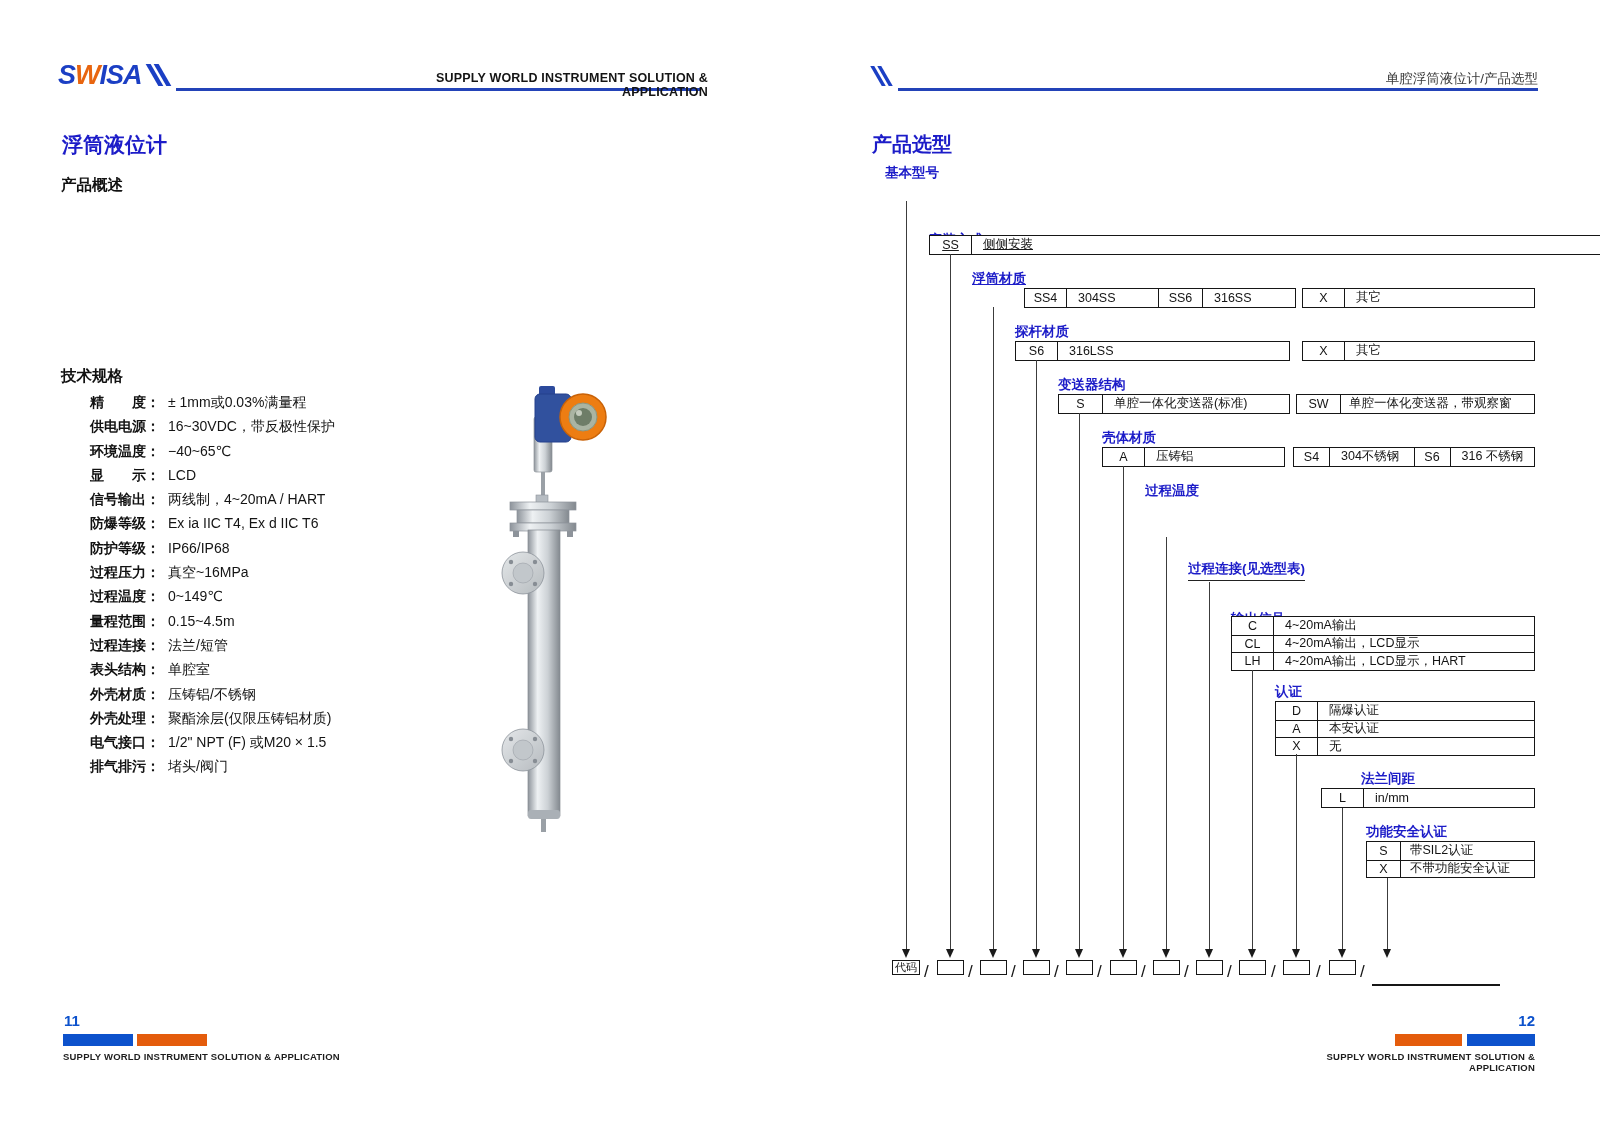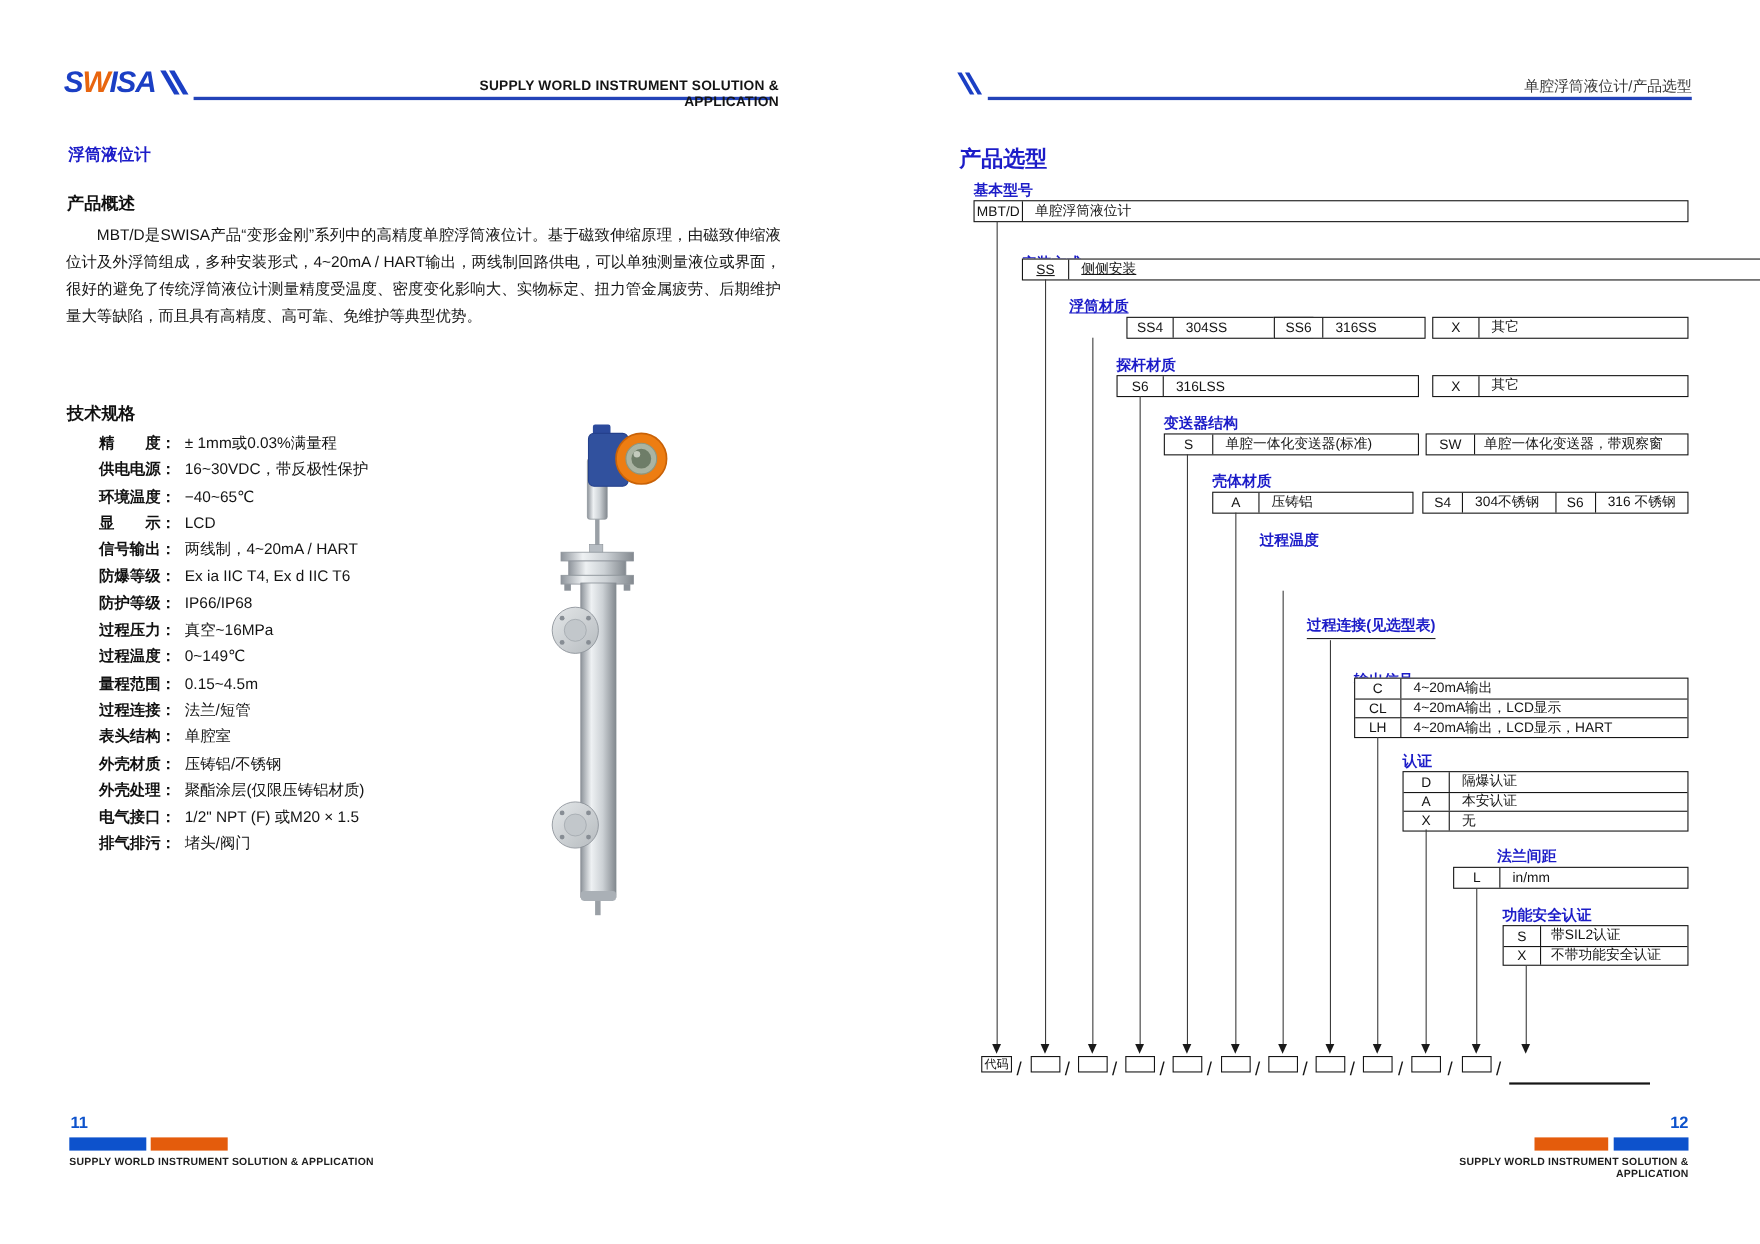--- a/index.html
+++ b/index.html
@@ -13,21 +13,21 @@
   
   .logo { font-size:27px; font-weight:900; font-style:italic; letter-spacing:-1px; }
   .logo .lg-b { color:#1b3fc4; }
   .logo .lg-o { color:#e8650f; }
   .slashmark { width:5px; height:22px; background:#1b3fc4; transform:skewX(30deg); display:inline-block; }
   .hline { height:3px; background:#2343b8; }
   .tagline { font-size:12.5px; font-weight:bold; color:#141414; letter-spacing:0.2px; }
   .rheader-text { font-size:13.5px; color:#3a3a3a; }
 
   
-  .page-title { font-size:15px; font-weight:bold; color:#1c1cc8; }
+  .page-title { font-size:21px; font-weight:bold; color:#1c1cc8; }
   .sec-head { font-size:15.5px; font-weight:bold; color:#111; }
   .overview { width:650px; font-size:14px; line-height:24.5px; text-align:justify; text-indent:2em; color:#141414; }
   .spec-row { height:24.3px; font-size:14px; white-space:nowrap; }
   .spec-label { font-weight:bold; color:#111; }
   .spec-val { padding-left:8px; color:#141414; }
 
   
   .glabel { font-size:13.5px; font-weight:bold; color:#1c1cc8; white-space:nowrap; }
   .glabel.underlined { border-bottom:1.5px solid #222; padding-bottom:2px; }
   .tbl { position:absolute; border:1.5px solid #161616; background:#fff; }
@@ -59,21 +59,20 @@
     <span class="lg-b">S</span><span class="lg-o">W</span><span class="lg-b">ISA</span>
   </div>
   <div class="abs" style="left:152px;top:64px;">
     <span class="slashmark"></span><span class="slashmark" style="margin-left:3px;"></span>
   </div>
   <div class="abs hline" style="left:176px;top:88px;width:524px;"></div>
   <div class="abs tagline" style="left:350px;top:71px;width:358px;text-align:right;">SUPPLY WORLD INSTRUMENT SOLUTION &amp; APPLICATION</div>
 
   <div class="abs page-title" style="left:62px;top:131px;">浮筒液位计</div>
   <div class="abs sec-head" style="left:61px;top:175px;">产品概述</div>
-  <div class="abs overview" style="left:60px;top:201px;">MBT/D是SWISA产品“变形金刚”系列中的高精度单腔浮筒液位计。基于磁致伸缩原理，由磁致伸缩液位计及外浮筒组成，多种安装形式，4~20mA / HART输出，两线制回路供电，可以单独测量液位或界面，很好的避免了传统浮筒液位计测量精度受温度、密度变化影响大、实物标定、扭力管金属疲劳、后期维护量大等缺陷，而且具有高精度、高可靠、免维护等典型优势。</div>
 
   <div class="abs sec-head" style="left:61px;top:366px;">技术规格</div>
   <div class="abs" style="left:90px;top:394px;">
     <div class="spec-row"><span class="spec-label">精　　度：</span><span class="spec-val">± 1mm或0.03%满量程</span></div>
     <div class="spec-row"><span class="spec-label">供电电源：</span><span class="spec-val">16~30VDC，带反极性保护</span></div>
     <div class="spec-row"><span class="spec-label">环境温度：</span><span class="spec-val">−40~65℃</span></div>
     <div class="spec-row"><span class="spec-label">显　　示：</span><span class="spec-val">LCD</span></div>
     <div class="spec-row"><span class="spec-label">信号输出：</span><span class="spec-val">两线制，4~20mA / HART</span></div>
     <div class="spec-row"><span class="spec-label">防爆等级：</span><span class="spec-val">Ex ia IIC T4, Ex d IIC T6</span></div>
     <div class="spec-row"><span class="spec-label">防护等级：</span><span class="spec-val">IP66/IP68</span></div>
@@ -151,26 +150,20 @@
 
   <div class="abs" style="left:876px;top:66px;">
     <span class="slashmark" style="height:20px;width:4px;"></span><span class="slashmark" style="height:20px;width:4px;margin-left:3px;"></span>
   </div>
   <div class="abs hline" style="left:898px;top:88px;width:640px;height:2.5px;"></div>
   <div class="abs rheader-text" style="left:1300px;top:70px;width:238px;text-align:right;">单腔浮筒液位计/产品选型</div>
 
   <div class="abs page-title" style="left:872px;top:131px;font-size:20px;">产品选型</div>
 
   <div class="abs glabel" style="left:885px;top:164px;">基本型号</div>
-  <div class="tbl" style="left:885px;top:182px;width:650px;">
-    <div class="trow">
-        <div class="ccell" style="width:44px;">MBT/D</div>
-        <div class="dcell">单腔浮筒液位计</div>
-      </div>
-  </div>
 
   <div class="abs glabel" style="left:929px;top:231px;">安装方式</div>
   <div class="tbl" style="left:929px;top:235px;width:730px;text-decoration:underline;">
     <div class="trow">
         <div class="ccell" style="width:42px;">SS</div>
         <div class="dcell">侧侧安装</div>
       </div>
   </div>
 
   <div class="abs glabel" style="left:972px;top:270px;text-decoration:underline;">浮筒材质</div>

